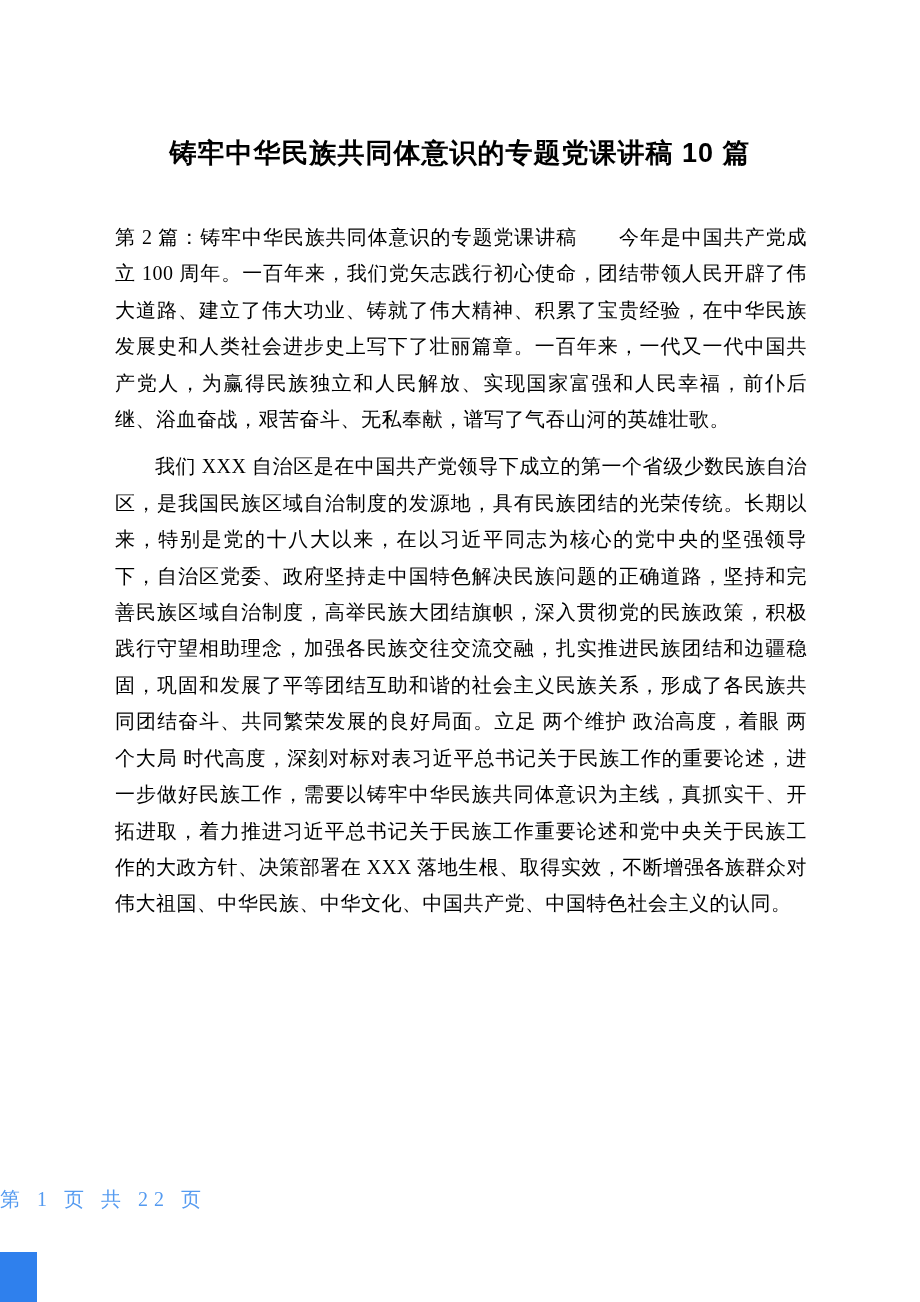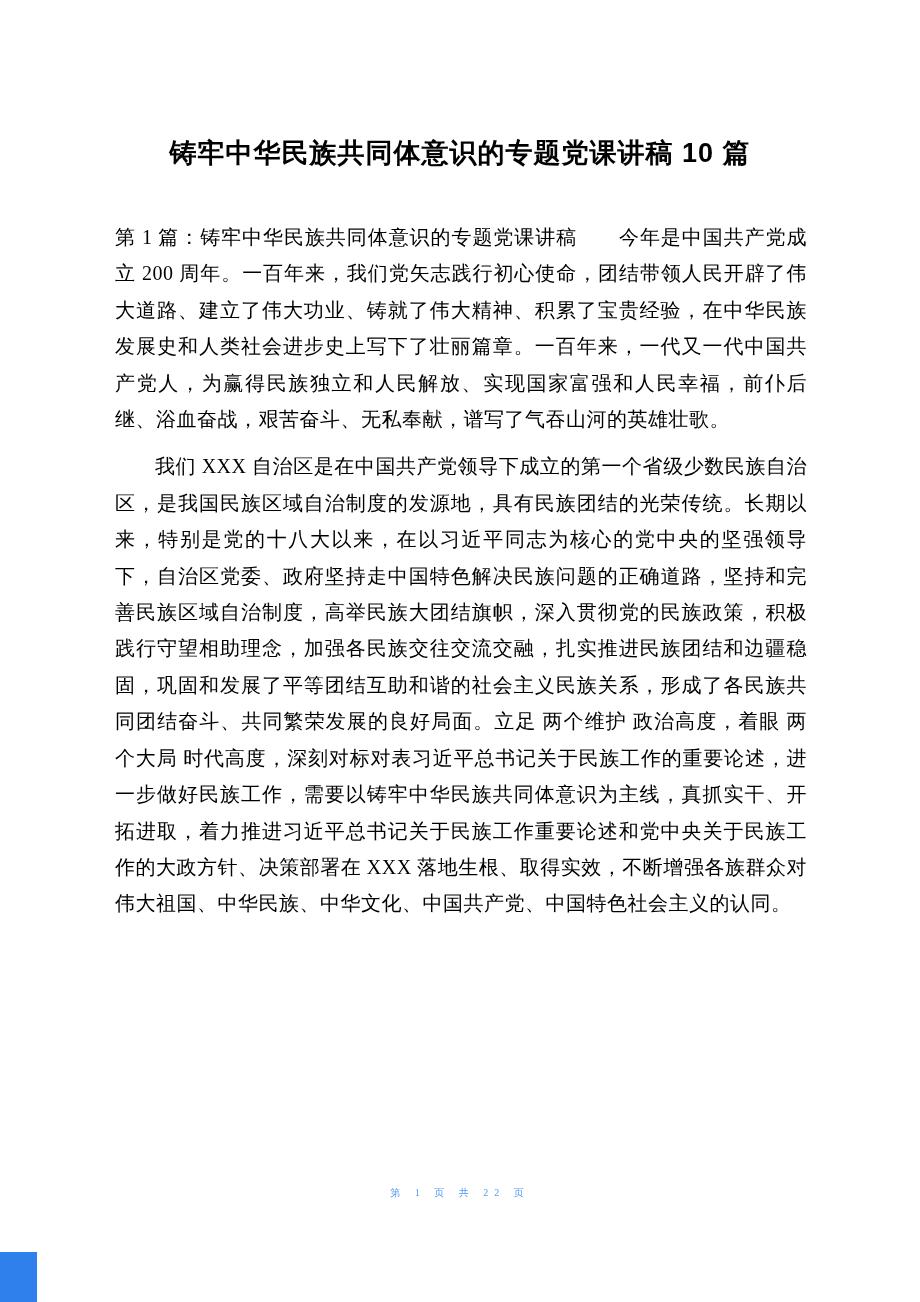--- a/index.html
+++ b/index.html
@@ -51,43 +51,42 @@
 
   .doc-body p.no-indent {
     text-indent: 0;
   }
 
   .page-footer {
     position: absolute;
     top: 1186px;
     left: 0;
     width: 100%;
-    text-align: center;
-    font-size: 10px;
+    font-size: 20px;
     letter-spacing: 6px;
     white-space: pre;
   }
 
   .corner-block {
     position: absolute;
     left: 0;
     bottom: 0;
     width: 37px;
     height: 50px;
   }
 </style>
 </head>
 <body>
 
 <div class="page">
 
   <div class="doc-title">铸牢中华民族共同体意识的专题党课讲稿 10 篇</div>
 
   <div class="doc-body">
-    <p class="no-indent">第 1 篇：铸牢中华民族共同体意识的专题党课讲稿　　今年是中国共产党成立 200 周年。一百年来，我们党矢志践行初心使命，团结带领人民开辟了伟大道路、建立了伟大功业、铸就了伟大精神、积累了宝贵经验，在中华民族发展史和人类社会进步史上写下了壮丽篇章。一百年来，一代又一代中国共产党人，为赢得民族独立和人民解放、实现国家富强和人民幸福，前仆后继、浴血奋战，艰苦奋斗、无私奉献，谱写了气吞山河的英雄壮歌。</p>
+    <p class="no-indent">第 2 篇：铸牢中华民族共同体意识的专题党课讲稿　　今年是中国共产党成立 100 周年。一百年来，我们党矢志践行初心使命，团结带领人民开辟了伟大道路、建立了伟大功业、铸就了伟大精神、积累了宝贵经验，在中华民族发展史和人类社会进步史上写下了壮丽篇章。一百年来，一代又一代中国共产党人，为赢得民族独立和人民解放、实现国家富强和人民幸福，前仆后继、浴血奋战，艰苦奋斗、无私奉献，谱写了气吞山河的英雄壮歌。</p>
     <p>我们 XXX 自治区是在中国共产党领导下成立的第一个省级少数民族自治区，是我国民族区域自治制度的发源地，具有民族团结的光荣传统。长期以来，特别是党的十八大以来，在以习近平同志为核心的党中央的坚强领导下，自治区党委、政府坚持走中国特色解决民族问题的正确道路，坚持和完善民族区域自治制度，高举民族大团结旗帜，深入贯彻党的民族政策，积极践行守望相助理念，加强各民族交往交流交融，扎实推进民族团结和边疆稳固，巩固和发展了平等团结互助和谐的社会主义民族关系，形成了各民族共同团结奋斗、共同繁荣发展的良好局面。立足 两个维护 政治高度，着眼 两个大局 时代高度，深刻对标对表习近平总书记关于民族工作的重要论述，进一步做好民族工作，需要以铸牢中华民族共同体意识为主线，真抓实干、开拓进取，着力推进习近平总书记关于民族工作重要论述和党中央关于民族工作的大政方针、决策部署在 XXX 落地生根、取得实效，不断增强各族群众对伟大祖国、中华民族、中华文化、中国共产党、中国特色社会主义的认同。</p>
   </div>
 
   <div class="page-footer" style="color: rgb(84, 154, 240);">第 1 页 共 22 页</div>
 
   <div class="corner-block" style="background: rgb(47, 128, 237);"></div>
 
 </div>
 
 </body></html>

